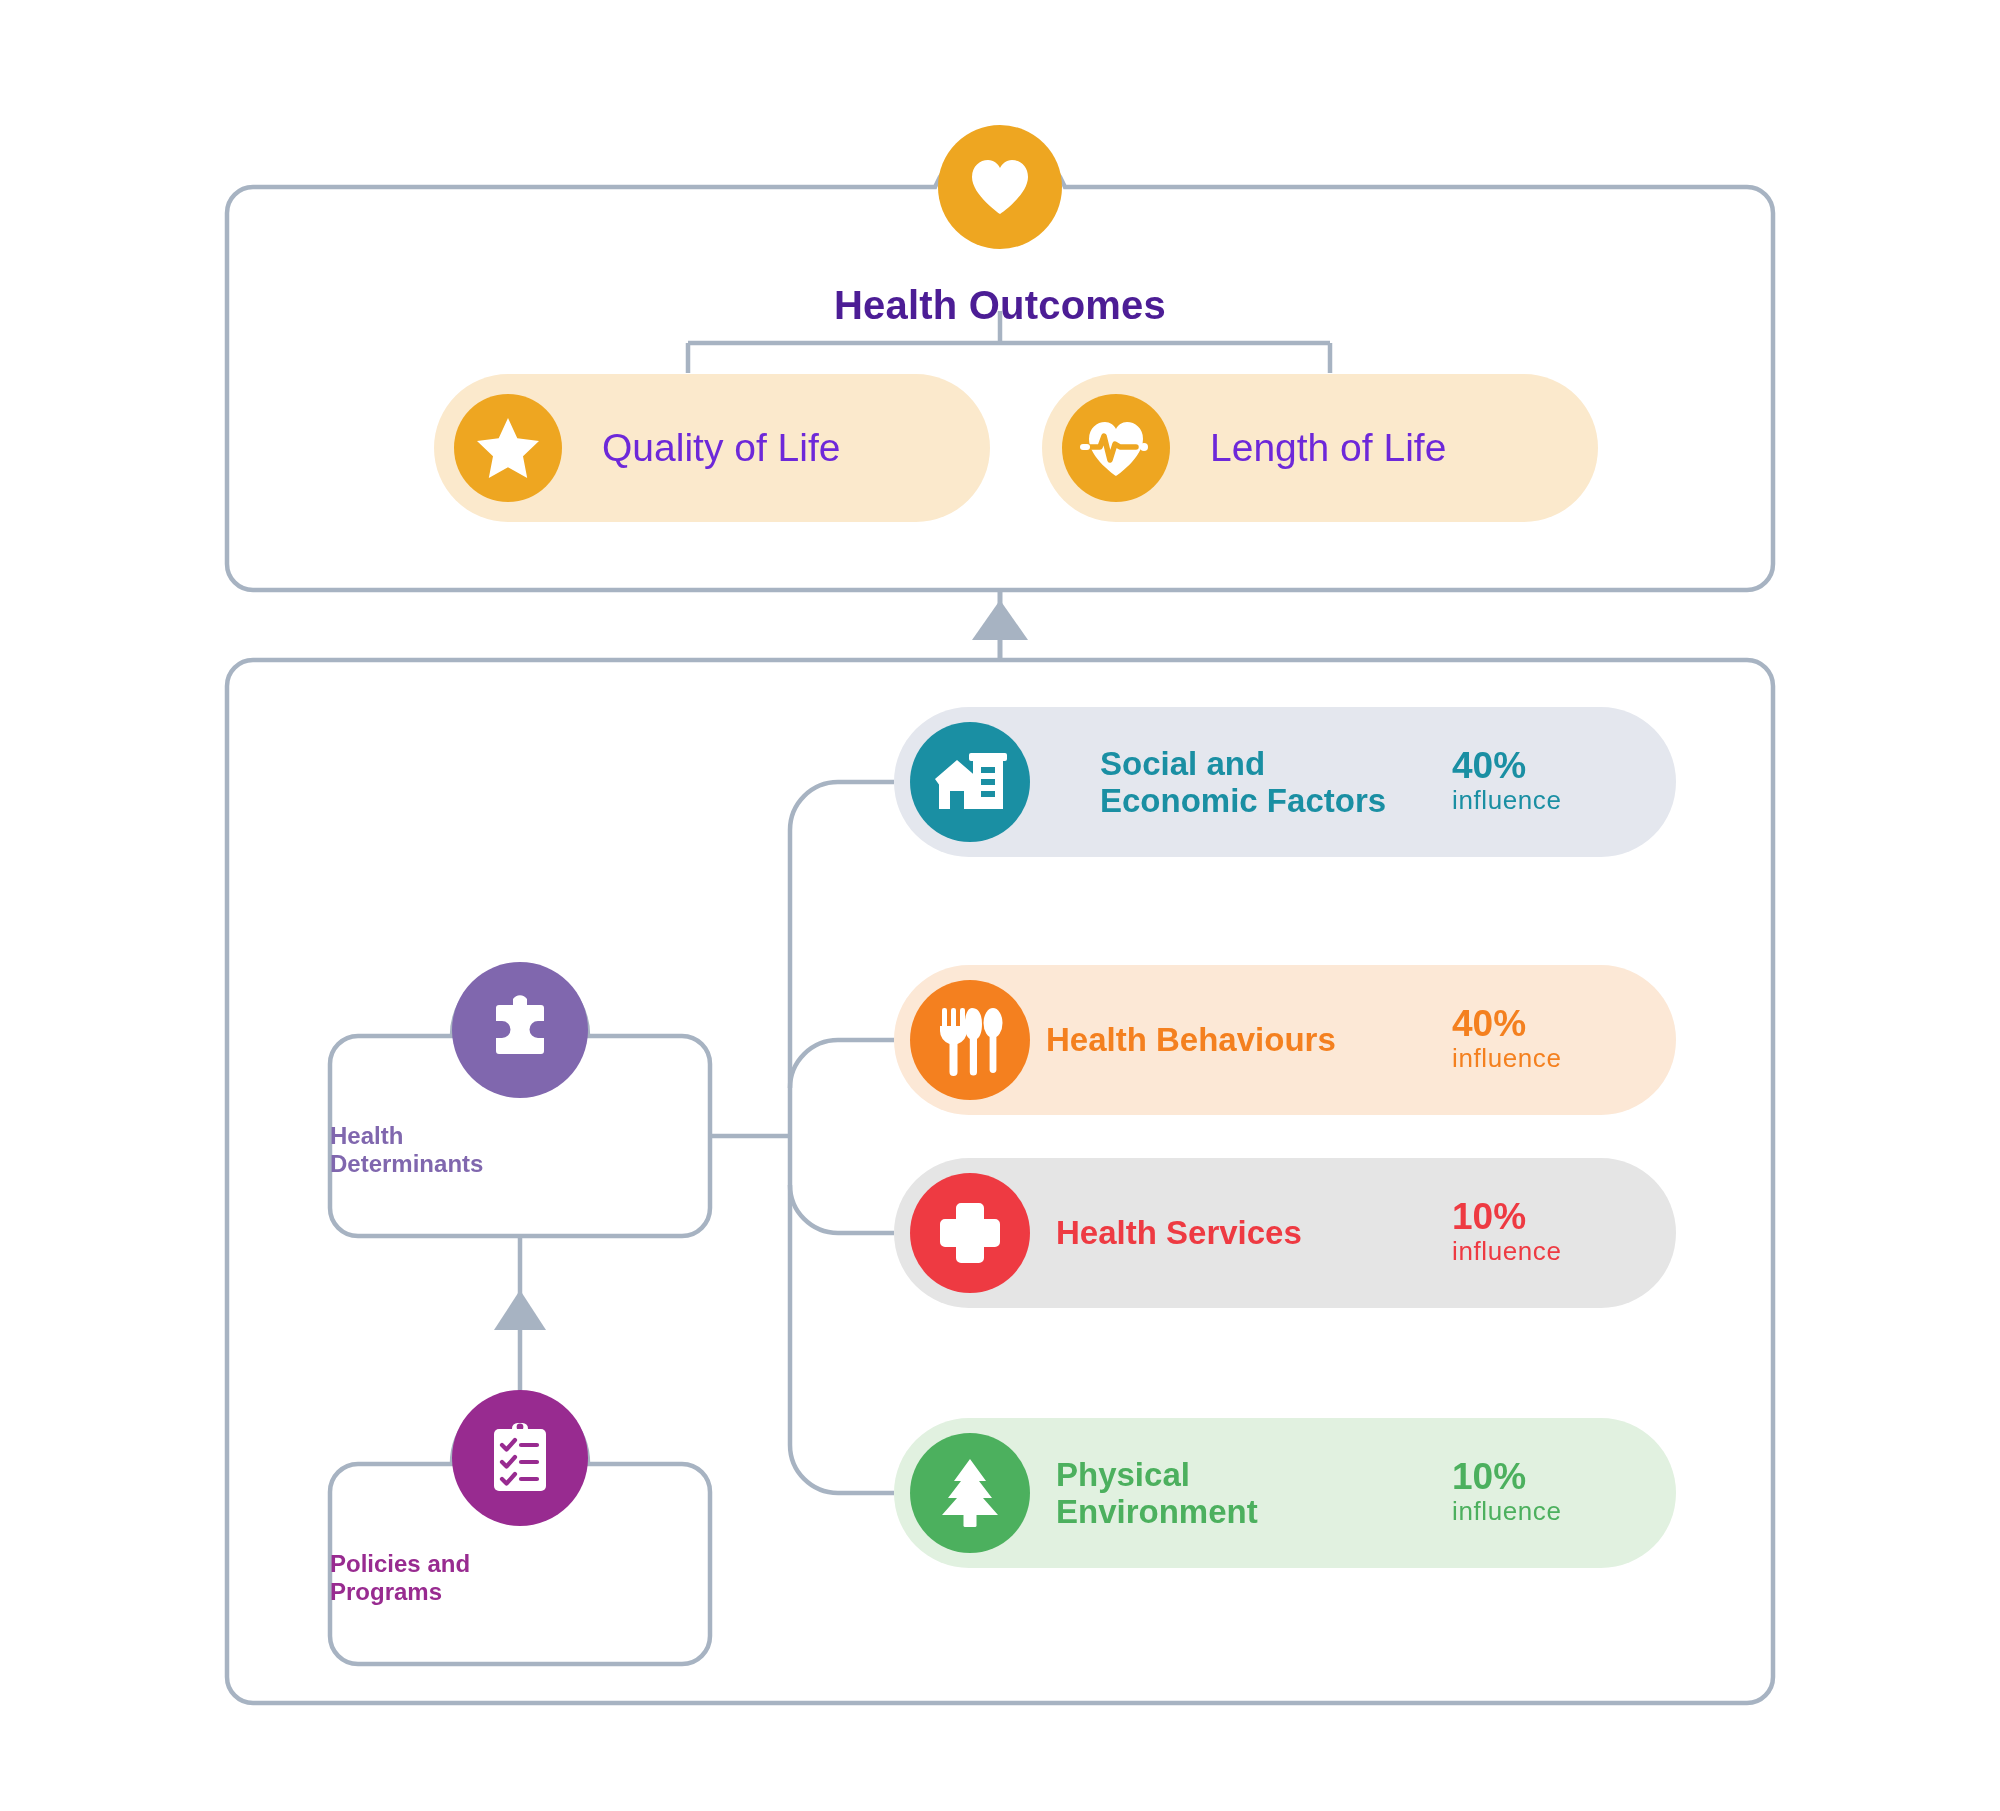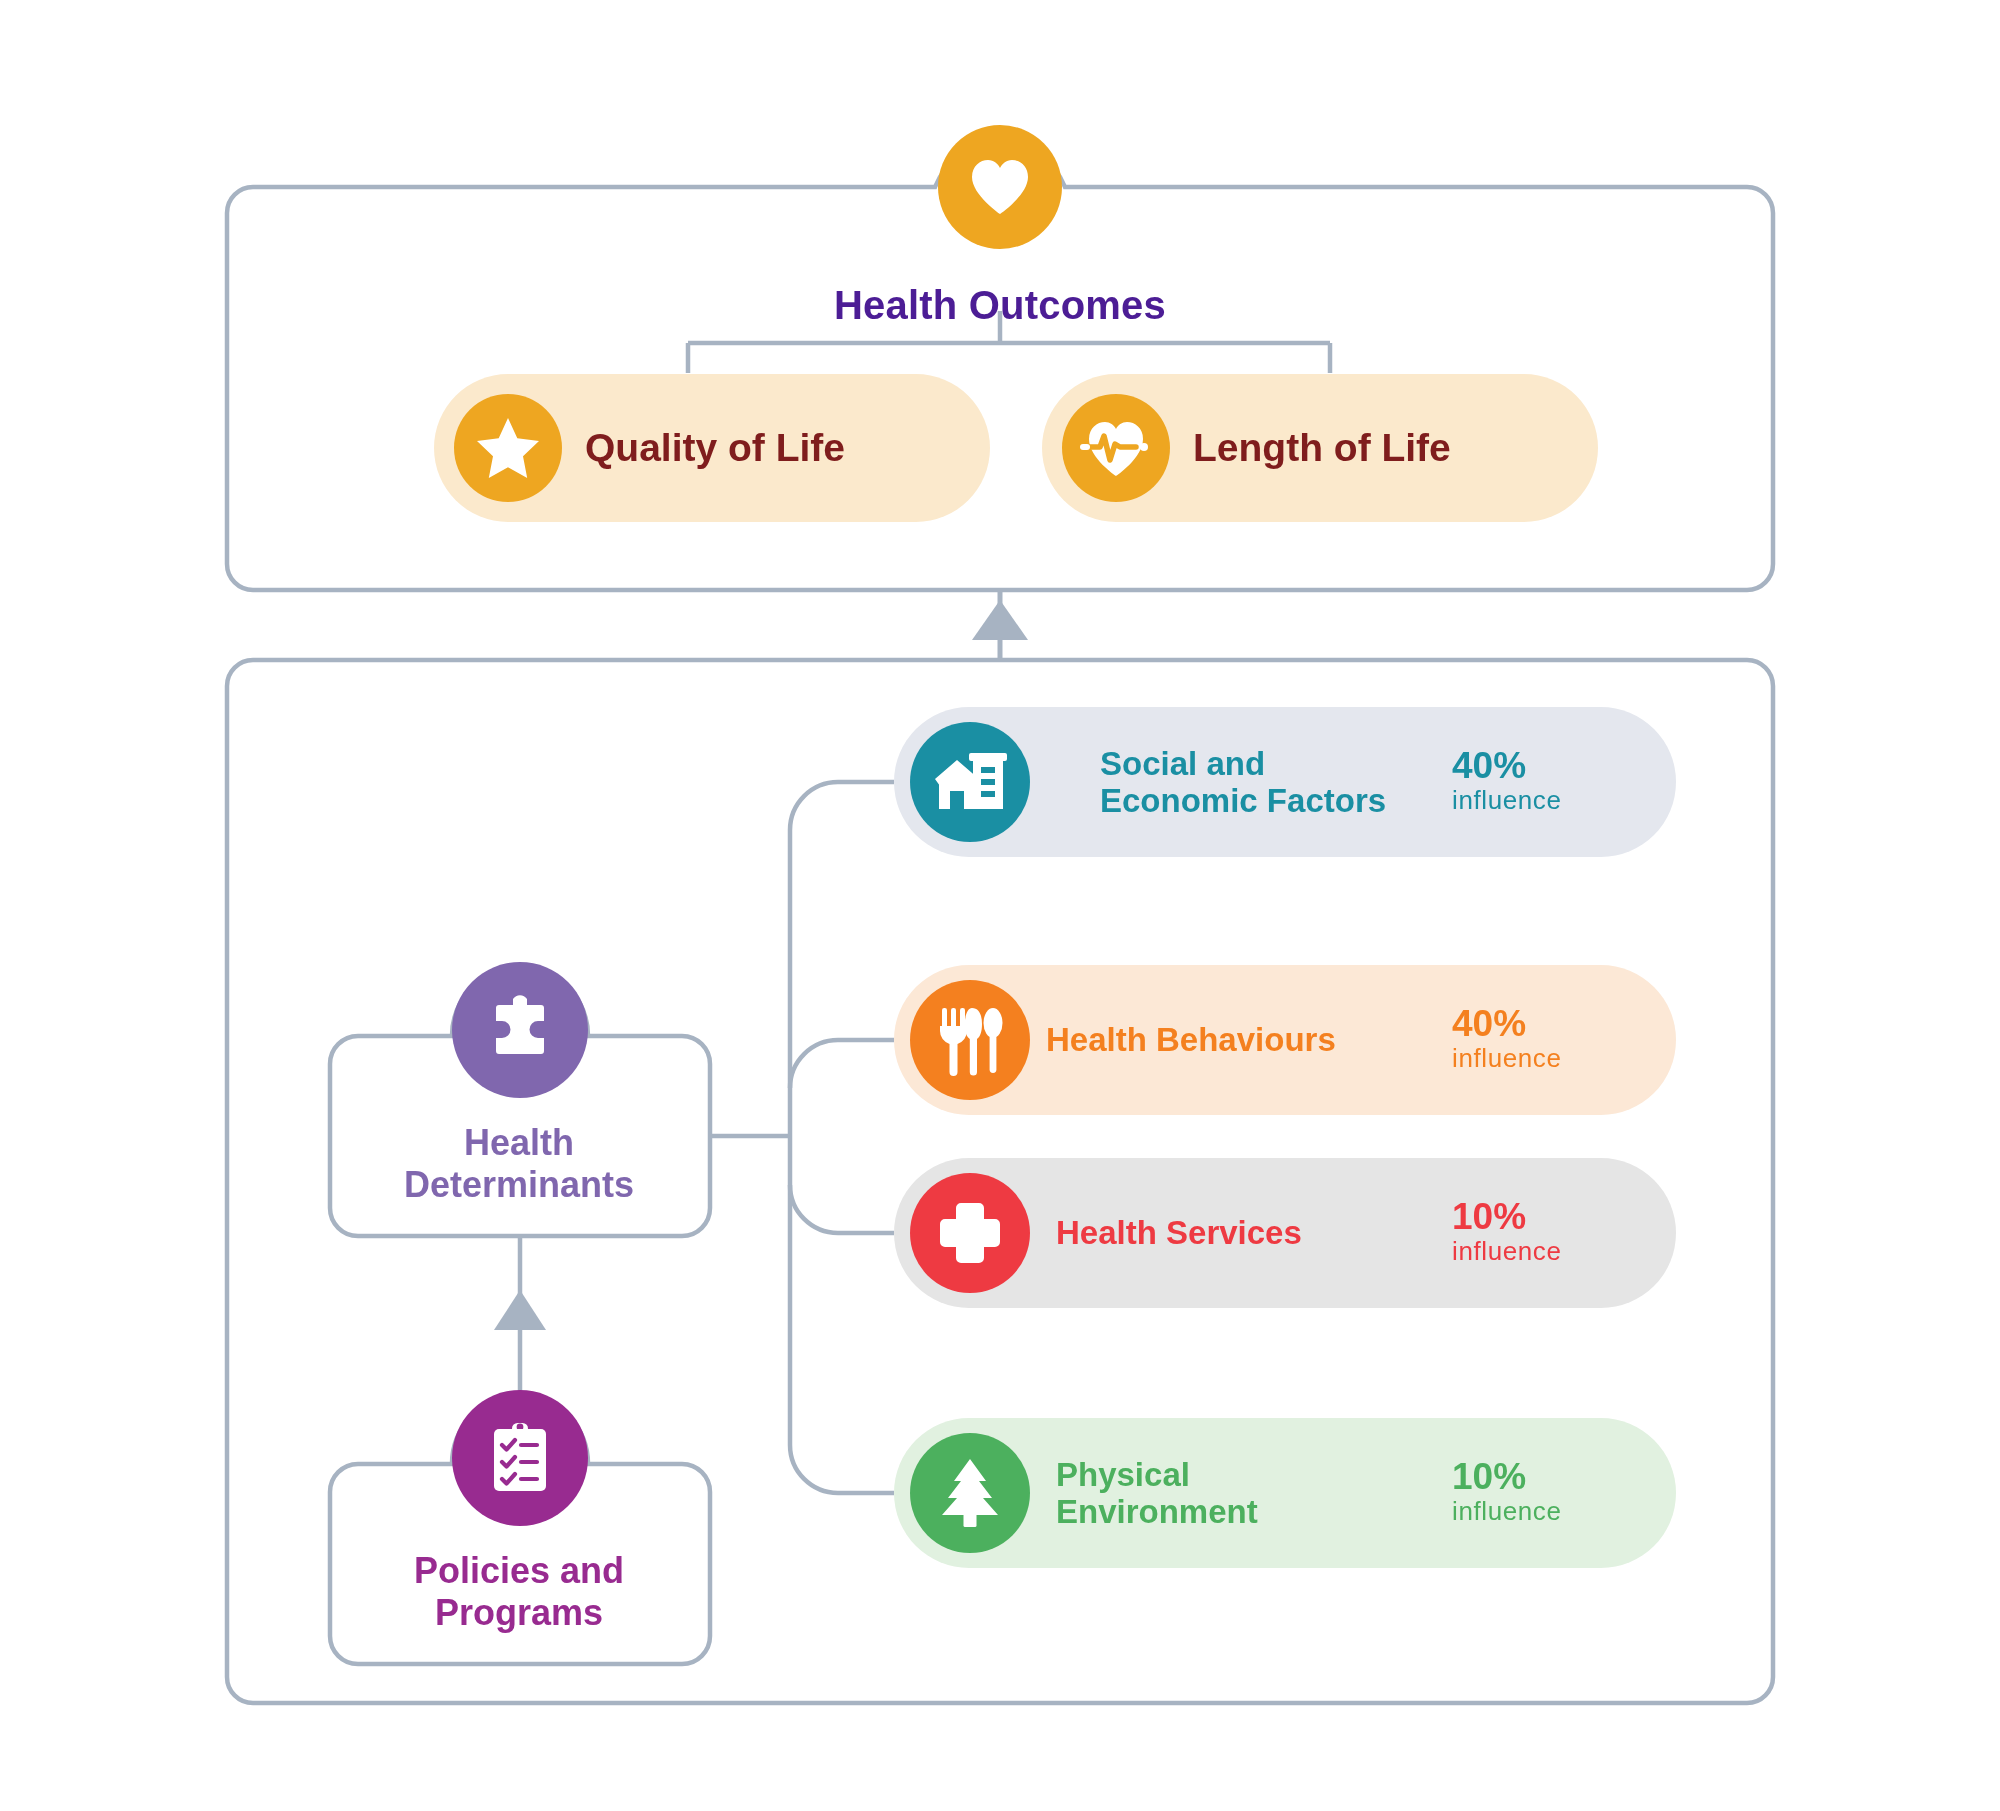--- a/index.html
+++ b/index.html
@@ -70,24 +70,24 @@
     height: 108px;
     margin-left: 20px;
     border-radius: 50%;
     background: #eea621;
     display: flex;
     align-items: center;
     justify-content: center;
     flex: 0 0 auto;
   }
   .outcome-pill .pill-label {
-    margin-left: 23px;
+    margin-left: 40px;
     font-size: 39px;
-    font-weight: bold;
-    color: #7f1d1d;
+    font-weight: normal;
+    color: #6d28d9;
     white-space: nowrap;
   }
 
   
   .det-row {
     position: absolute;
     left: 894px;
     width: 782px;
     height: 150px;
     border-radius: 75px;
@@ -132,22 +132,22 @@
   }
 
   
   .left-box {
     position: absolute;
     width: 378px;
   }
   .left-box .box-label {
     position: absolute;
     left: 0; right: 0;
-    text-align: center;
-    font-size: 36px;
+    text-align: left;
+    font-size: 24px;
     font-weight: bold;
     line-height: 1.18;
     white-space: pre-line;
   }
   #hd-box { left: 330px; top: 1036px; height: 200px; }
   #hd-box .box-label { top: 86px; color: #8067ae; }
   #pp-box { left: 330px; top: 1464px; height: 200px; }
   #pp-box .box-label { top: 86px; color: #982b90; }
 </style>
 </head>

